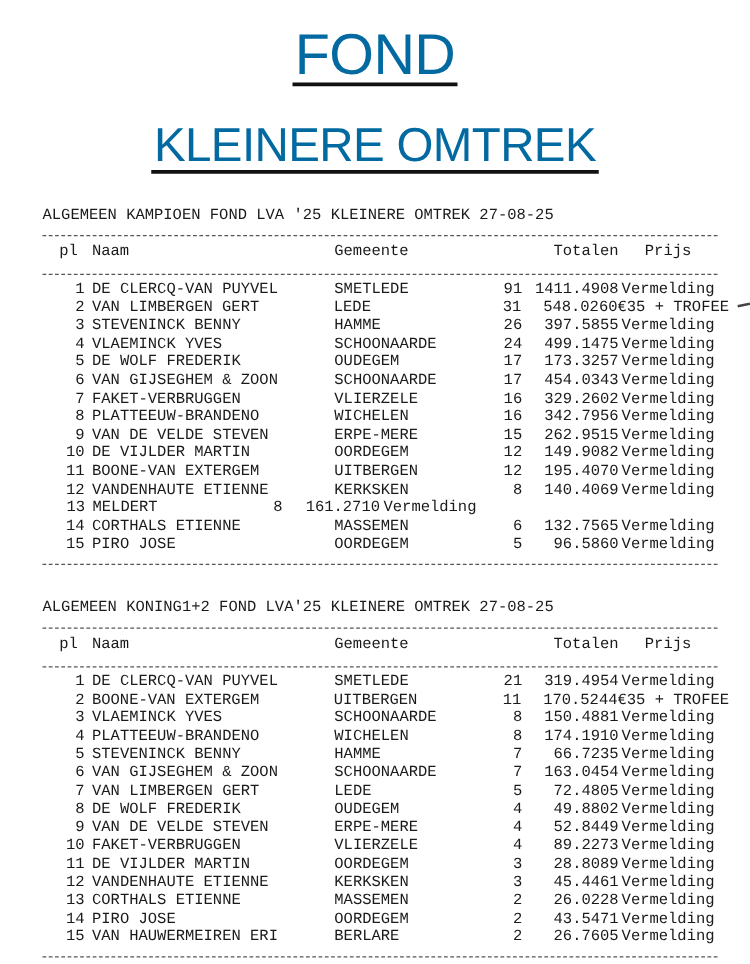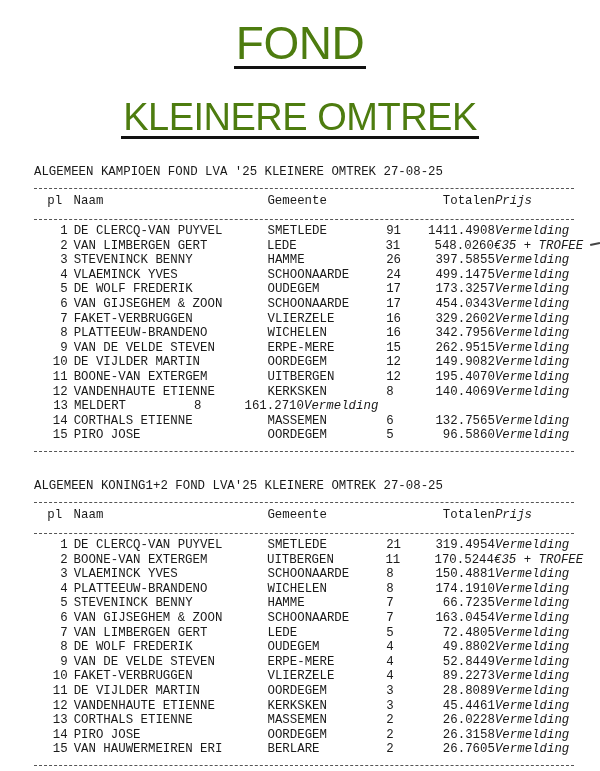--- a/index.html
+++ b/index.html
@@ -4,35 +4,35 @@
 <style>
   html, body { margin: 0; padding: 0; }
   body {
     width: 600px; height: 771px; background: #ffffff; color: #1a1a1a;
     position: relative; overflow: hidden;
     font-family: "Liberation Mono", "DejaVu Sans Mono", monospace;
   }
   .title {
     position: absolute; left: 0; width: 600px; text-align: center;
     font-family: "Liberation Sans", "DejaVu Sans", sans-serif;
-    color: #4d7c0f; letter-spacing: -0.5px;
+    color: #0369a1; letter-spacing: -0.5px;
   }
   .title span { border-bottom: 3px solid #111; padding: 0 2px; display: inline-block; line-height: 1.0; }
   #title1 { top: 16px; font-size: 46px; }
   #title2 { top: 96px; font-size: 38px; }
   .section { position: absolute; left: 34px; width: 540px; font-size: 12.4px; }
   .section-header { white-space: pre; height: 16px; line-height: 16px; }
   .dash { height: 8px; border-bottom: 1.5px dashed #555; margin-bottom: 2px; }
   .row, .head-row { display: flex; white-space: pre; height: 14.6px; line-height: 14.6px; }
   .c-pl { width: 34px; text-align: right; padding-right: 6px; }
   .c-naam { width: 196px; }
   .c-gem { width: 120px; }
-  .c-n { width: 32px; }
+  .c-n { width: 32px; text-align: right; }
   .c-tot { width: 78px; text-align: right; }
-  .c-prijs { width: 80px; text-align: left; font-style: italic; }
+  .c-prijs { width: 80px; text-align: center; }
   .head-row { height: 20px; line-height: 20px; }
   .head-row .c-pl { text-align: center; padding-left: 2px; padding-right: 0; width: 38px; }
   .rows { margin-top: 4px; }
   .mark { position: absolute; width: 10px; height: 1.5px; background: #444; transform: rotate(-12deg); }
 </style>
 </head>
 <body>
 
 <div id="title1" class="title"><span>FOND</span></div>
 <div id="title2" class="title"><span>KLEINERE OMTREK</span></div>
@@ -88,19 +88,19 @@
       <div class="row"><span class="c-pl">4</span><span class="c-naam">PLATTEEUW-BRANDENO</span><span class="c-gem">WICHELEN</span><span class="c-n">8</span><span class="c-tot">174.1910</span><span class="c-prijs">Vermelding</span></div>
       <div class="row"><span class="c-pl">5</span><span class="c-naam">STEVENINCK BENNY</span><span class="c-gem">HAMME</span><span class="c-n">7</span><span class="c-tot">66.7235</span><span class="c-prijs">Vermelding</span></div>
       <div class="row"><span class="c-pl">6</span><span class="c-naam">VAN GIJSEGHEM &amp; ZOON</span><span class="c-gem">SCHOONAARDE</span><span class="c-n">7</span><span class="c-tot">163.0454</span><span class="c-prijs">Vermelding</span></div>
       <div class="row"><span class="c-pl">7</span><span class="c-naam">VAN LIMBERGEN GERT</span><span class="c-gem">LEDE</span><span class="c-n">5</span><span class="c-tot">72.4805</span><span class="c-prijs">Vermelding</span></div>
       <div class="row"><span class="c-pl">8</span><span class="c-naam">DE WOLF FREDERIK</span><span class="c-gem">OUDEGEM</span><span class="c-n">4</span><span class="c-tot">49.8802</span><span class="c-prijs">Vermelding</span></div>
       <div class="row"><span class="c-pl">9</span><span class="c-naam">VAN DE VELDE STEVEN</span><span class="c-gem">ERPE-MERE</span><span class="c-n">4</span><span class="c-tot">52.8449</span><span class="c-prijs">Vermelding</span></div>
       <div class="row"><span class="c-pl">10</span><span class="c-naam">FAKET-VERBRUGGEN</span><span class="c-gem">VLIERZELE</span><span class="c-n">4</span><span class="c-tot">89.2273</span><span class="c-prijs">Vermelding</span></div>
       <div class="row"><span class="c-pl">11</span><span class="c-naam">DE VIJLDER MARTIN</span><span class="c-gem">OORDEGEM</span><span class="c-n">3</span><span class="c-tot">28.8089</span><span class="c-prijs">Vermelding</span></div>
       <div class="row"><span class="c-pl">12</span><span class="c-naam">VANDENHAUTE ETIENNE</span><span class="c-gem">KERKSKEN</span><span class="c-n">3</span><span class="c-tot">45.4461</span><span class="c-prijs">Vermelding</span></div>
       <div class="row"><span class="c-pl">13</span><span class="c-naam">CORTHALS ETIENNE</span><span class="c-gem">MASSEMEN</span><span class="c-n">2</span><span class="c-tot">26.0228</span><span class="c-prijs">Vermelding</span></div>
-      <div class="row"><span class="c-pl">14</span><span class="c-naam">PIRO JOSE</span><span class="c-gem">OORDEGEM</span><span class="c-n">2</span><span class="c-tot">26.3158</span><span class="c-prijs">Vermelding</span></div>
+      <div class="row"><span class="c-pl">14</span><span class="c-naam">PIRO JOSE</span><span class="c-gem">OORDEGEM</span><span class="c-n">2</span><span class="c-tot">43.5471</span><span class="c-prijs">Vermelding</span></div>
       <div class="row"><span class="c-pl">15</span><span class="c-naam">VAN HAUWERMEIREN ERI</span><span class="c-gem">BERLARE</span><span class="c-n">2</span><span class="c-tot">26.7605</span><span class="c-prijs">Vermelding</span></div>
     </div>
   <div class="dash"></div>
 </div>
 
 <div class="mark" style="left:590px; top:243px;"></div>
 
 </body></html>

